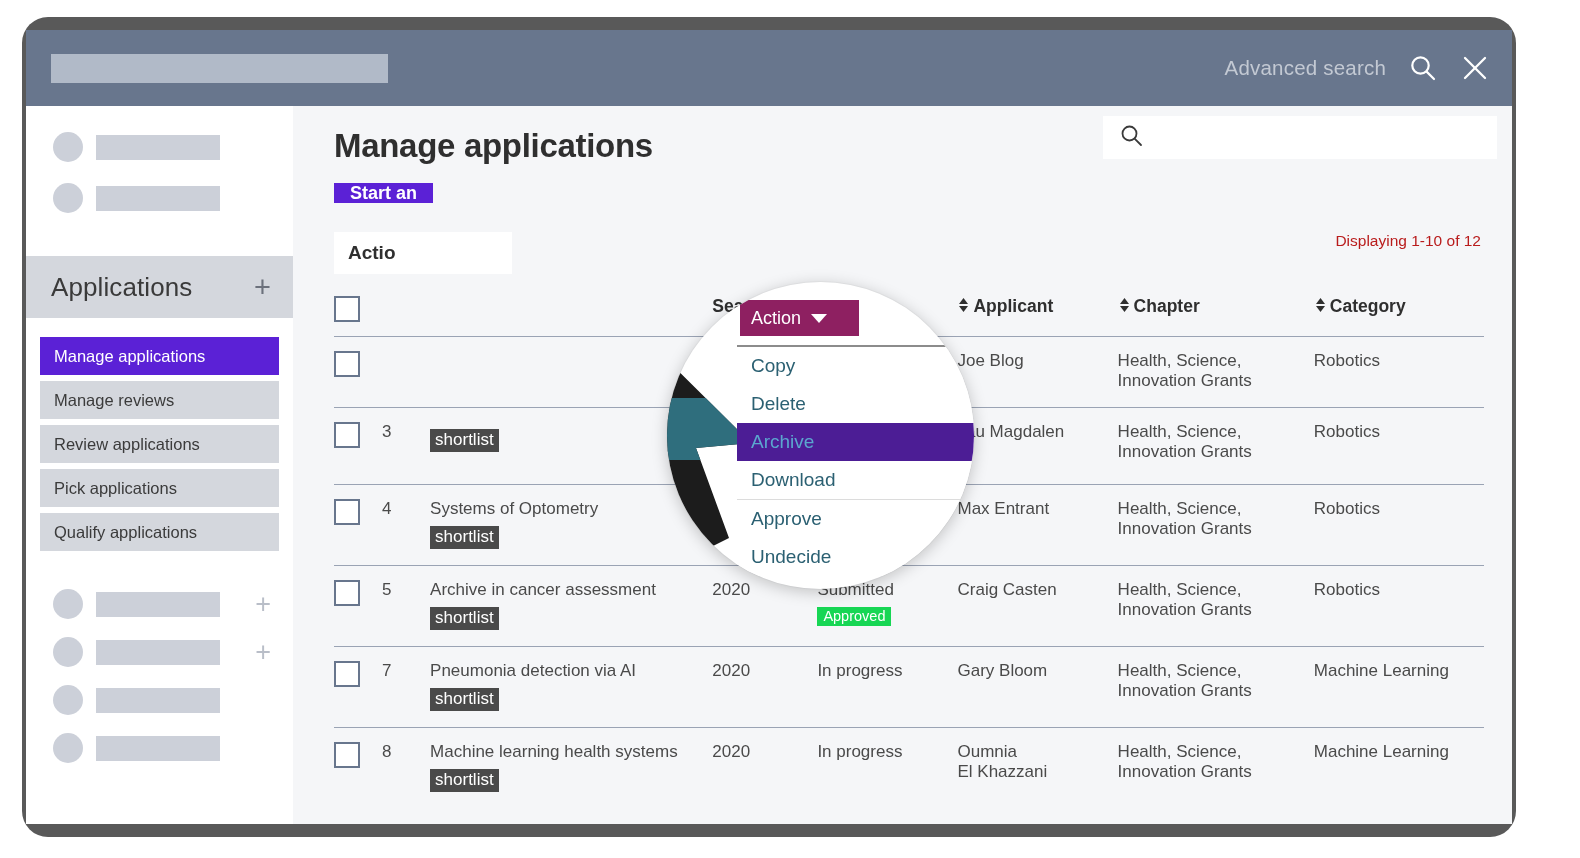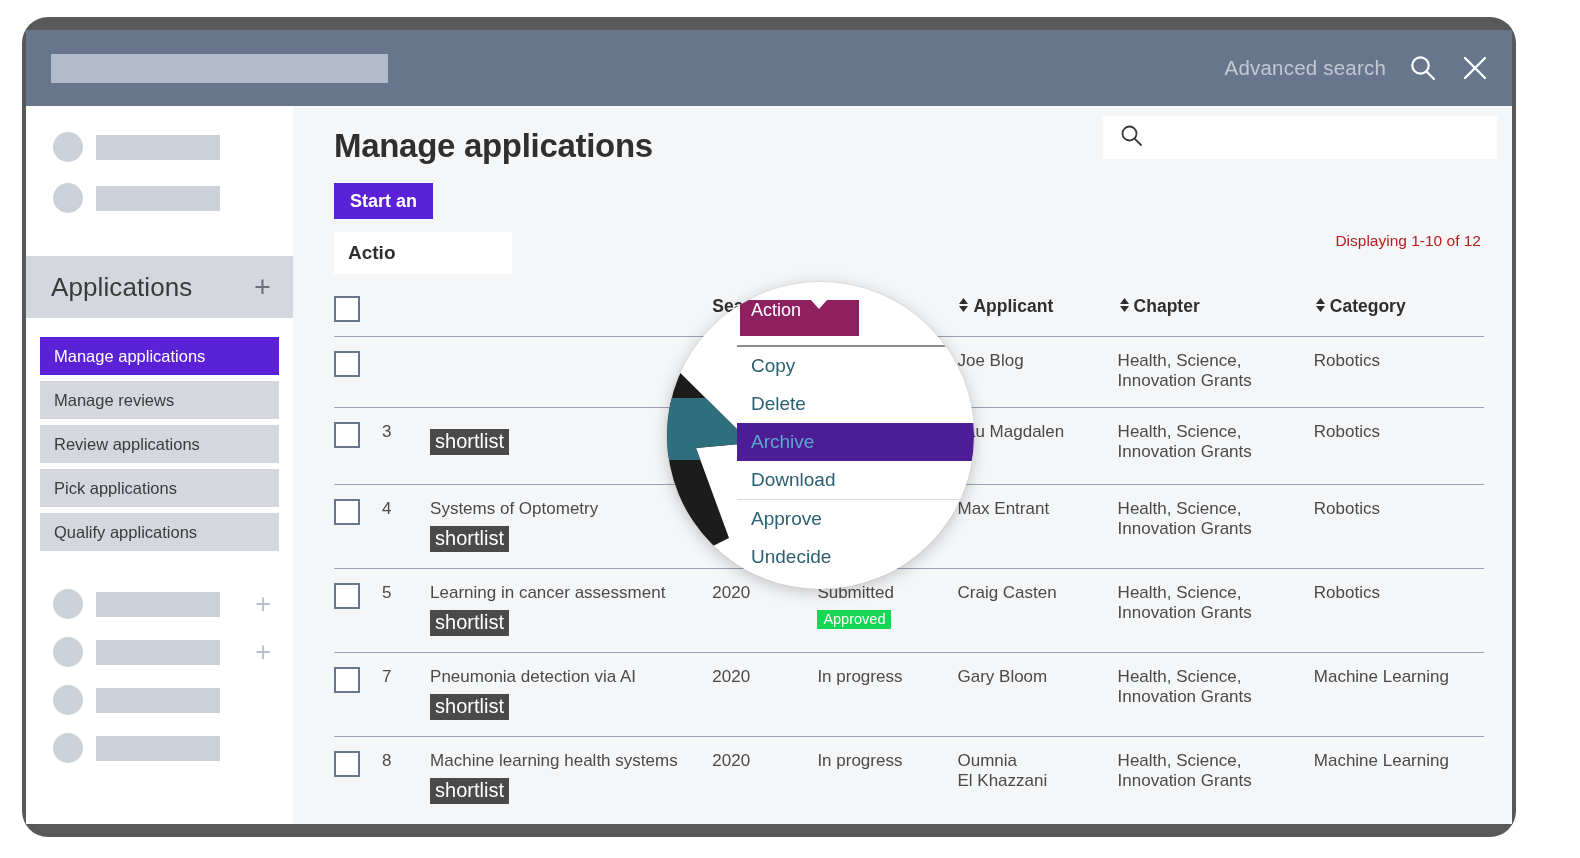--- a/index.html
+++ b/index.html
@@ -107,21 +107,21 @@
     overflow:hidden;
   }
   #page-title{
     position:absolute; left:41px; top:21px;
     font-size:33px; font-weight:bold; color:#2f2f2f; letter-spacing:-.3px;
   }
   #start-btn{
     position:absolute; left:41px; top:77px;
     height:20px; background:#5b21d6; color:#fff;
     font-size:18px; font-weight:bold;
-    display:flex;align-items:center; padding:8px 16px;
+    display:flex;align-items:center; padding:0 16px;
     white-space:nowrap;
   }
   #action-filter{
     position:absolute; left:41px; top:126px;
     height:42px; width:150px; background:#ffffff;
     display:flex;align-items:center;padding:0 14px;
     font-size:19px;font-weight:bold;color:#2f2f2f;
     white-space:nowrap; overflow:hidden;
   }
 
@@ -167,21 +167,21 @@
   .col-chapter{ width:196px; }
   .col-category{ width:170px; }
   .chk{
     width:22px;height:22px;border:2px solid #68768d;background:#fff;
     display:block;
   }
   .sort-ico{ display:inline-block; vertical-align:-1px; margin-right:3px; }
   .tag-shortlist{
     display:inline-block; margin-top:7px;
     background:#4a4a4a; color:#ffffff;
-    font-size:20px; padding:1px 5px 2px 5px;
+    font-size:17px; padding:1px 5px 2px 5px;
   }
   .tag-approved{
     display:inline-block; margin-top:7px;
     background:#17d654; color:#ffffff;
     font-size:14.5px; padding:1px 6px 2px 6px;
   }
   .cell-line{ display:block; }
 
   
   #magnifier{
@@ -196,21 +196,21 @@
   
   #mag-cursor{
     position:absolute; left:-66px; top:26px;
     width:160px; height:290px;
   }
   
   #mag-action-btn{
     position:absolute; left:73px; top:18px;
     width:97px;height:36px;
     background:#8e2061; color:#ffffff;
-    display:flex;gap:10px;
+    display:flex;align-items:center;gap:10px;
     padding:0 11px; font-size:18px;
     z-index:3;
   }
   #mag-menu{
     position:absolute; left:70px; top:63px;
     width:250px;
     background:#ffffff;
     border-top:2px solid #8c8c8c;
     z-index:2;
   }
@@ -418,21 +418,21 @@
                     <span class="cell-line">Health, Science,</span>
                     <span class="cell-line">Innovation Grants</span>
                   </td>
                   <td><span>Robotics</span></td>
                 </tr>
                 <tr>
                   <td>
                     <span class="chk"></span>
                   </td>
                   <td><span>5</span></td>
-                  <td><span class="cell-line">Learning in cancer assessment</span><span class="tag-shortlist">shortlist</span></td>
+                  <td><span class="cell-line">Archive in cancer assessment</span><span class="tag-shortlist">shortlist</span></td>
                   <td><span>2020</span></td>
                   <td><span class="cell-line">Submitted</span><span class="tag-approved">Approved</span></td>
                   <td>
                     <span class="cell-line">Craig Casten</span>
                   </td>
                   <td>
                     <span class="cell-line">Health, Science,</span>
                     <span class="cell-line">Innovation Grants</span>
                   </td>
                   <td><span>Robotics</span></td>

